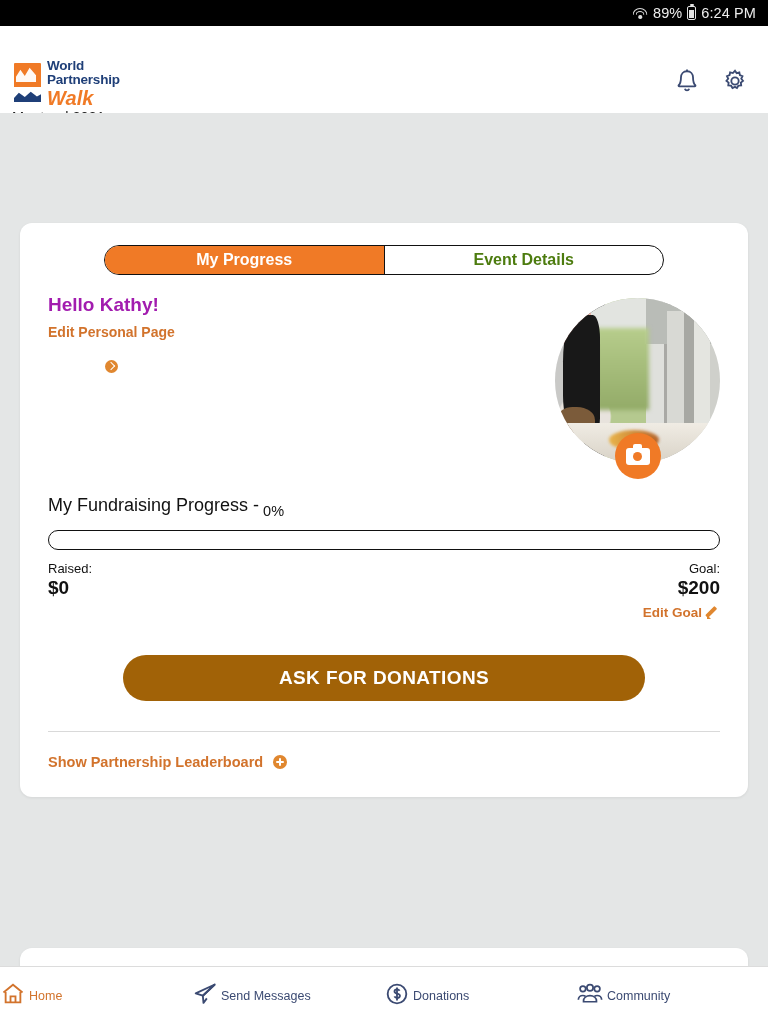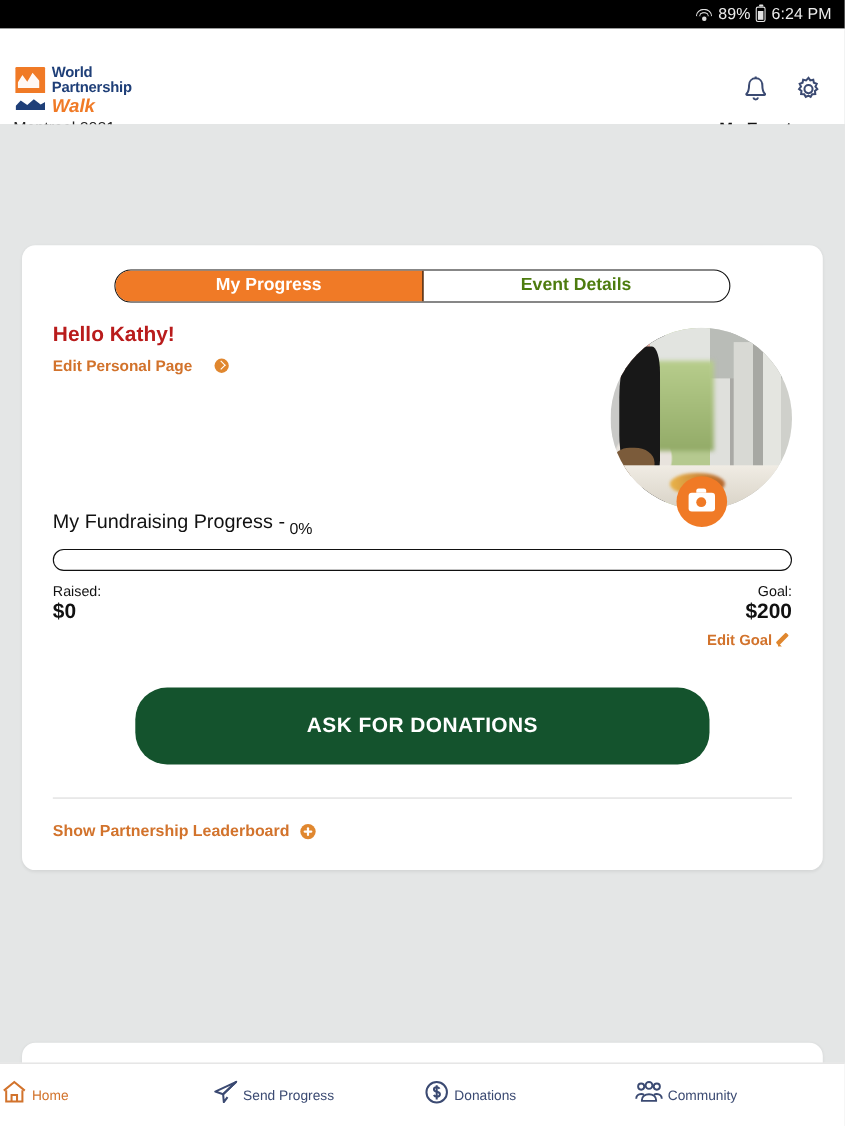--- a/index.html
+++ b/index.html
@@ -50,21 +50,21 @@
   .logo-mark .m1 { position:absolute; left:2px; top:4px; width:20px; height:15px; background:#fff;
      clip-path: polygon(0 65%, 22% 18%, 44% 60%, 68% 5%, 100% 55%, 100% 100%, 0 100%); opacity:.95; }
   .logo-mark .m2 { position:absolute; left:0; bottom:2px; width:27px; height:13px; background:#1f3f78;
      clip-path: polygon(0 70%, 18% 30%, 40% 62%, 62% 22%, 85% 58%, 100% 40%, 100% 100%, 0 100%); }
   .logo-mark .m3 { position:absolute; left:4px; bottom:10px; width:16px; height:7px; background:#fff; border-radius:50%; opacity:.85;}
   .logo-txt { line-height: 1.02; }
   .logo-txt .l1, .logo-txt .l2 {
     color: #1f3f78; font-weight: bold; font-size: 13.5px; letter-spacing: -.2px; display:block;
   }
   .logo-txt .l3 {
-    color: #f07a26; font-weight: bold; font-style: italic; font-size: 17px; display:block; margin-top:1px;
+    color: #f07a26; font-weight: bold; font-style: italic; font-size: 20px; display:block; margin-top:1px;
   }
   .event-name {
     position: absolute; left: 12px; top: 83px; font-size: 14.5px; color: #222;
   }
   .hdr-icons { position: absolute; right: 20px; top: 42px; display: flex; gap: 22px; align-items: center; }
   .icon-btn { width: 26px; height: 28px; color: #3b4a72; }
   .myevents {
     position: absolute; right: 20px; top: 83px; display: flex; align-items: center; gap: 6px;
     font-size: 15px; font-weight: bold; color: #111;
   }
@@ -88,24 +88,24 @@
     margin: 0 auto; width: 560px; height: 30px; border: 1.6px solid #111;
     border-radius: 16px; display: flex; overflow: hidden; background: #fff;
   }
   .tab {
     flex: 1; display: flex; align-items: center; justify-content: center;
     font-size: 16px; font-weight: bold; color: #4d7c0f; cursor: pointer;
   }
   .tab.active { background: #f07a26; color: #fff; border-right: 1.6px solid #111; }
 
   
-  .greet { margin: 19px 0 0 14px; font-size: 19px; font-weight: bold; color: #b91c1c; }
+  .greet { margin: 19px 0 0 14px; font-size: 19px; font-weight: bold; color: #a21caf; }
   .edit-link {
     margin: 8px 0 0 14px; font-size: 14px; font-weight: bold; color: #d2732c;
-    display: inline-flex; align-items: center; gap: 20px; cursor: pointer;
+    display: inline-flex; align-items: center; gap: 20px; cursor: pointer; flex-direction: column;
   }
   .circ-arrow {
     width: 13px; height: 13px; border-radius: 50%; background: #e0872f; position: relative; display:inline-block;
   }
   .circ-arrow:before{
     content:""; position:absolute; left:3px; top:3.2px; width:5px; height:5px;
     border-right:1.6px solid #fff; border-top:1.6px solid #fff; transform: rotate(45deg);
   }
 
   
@@ -170,21 +170,21 @@
   .pencil { width: 13px; height: 13px; position: relative; display: inline-block; }
   .pencil:before {
     content:""; position:absolute; left:1px; bottom:1px; width:13px; height:4px; background:#e0872f;
     transform: rotate(-45deg); transform-origin: left bottom; border-radius: 1px;
   }
   .pencil:after {
     content:""; position:absolute; left:0px; bottom:0px; width:4px; height:4px; background:#e0872f;
     clip-path: polygon(0 100%, 100% 100%, 0 0);
   }
   .ask-btn {
-    margin: 34px auto 0; width: 522px; height: 70px; background: #14532d; border: none;
+    margin: 34px auto 0; width: 522px; height: 46px; background: #a16207; border: none;
     border-radius: 29px; color: #fff; font-size: 19px; font-weight: bold; letter-spacing: .4px;
     cursor: pointer; font-family: "Liberation Sans", sans-serif;
     display: flex; align-items: center; justify-content: center;
   }
   .divider { margin: 30px 14px 0; height: 1px; background: #d9d9d9; }
   .leader-link {
     margin: 22px 0 0 14px; font-size: 14.5px; font-weight: bold; color: #d2732c;
     display: inline-flex; align-items: center; gap: 10px; cursor: pointer;
   }
   .circ-plus {
@@ -351,21 +351,21 @@
       <span class="nav-label">Home</span>
     </div>
 
     <div class="nav-item">
       <span>
         <svg viewBox="0 0 24 24" width="26" height="26" fill="none" stroke="currentColor" stroke-width="1.7" stroke-linejoin="round">
           <path d="M21 3.2L3.4 11.4l6.6 2.2L21 3.2z"></path>
           <path d="M21 3.2l-11 10.4.6 6.6 3.1-4.2"></path>
         </svg>
       </span>
-      <span class="nav-label">Send Progress</span>
+      <span class="nav-label">Send Messages</span>
     </div>
 
     <div class="nav-item">
       <span>
         <svg viewBox="0 0 24 24" width="26" height="26" fill="none" stroke="currentColor" stroke-width="1.7">
           <circle cx="12" cy="12" r="8.6"></circle>
           <path d="M14.4 9c-.5-.9-1.4-1.3-2.4-1.3-1.3 0-2.3.8-2.3 1.9 0 2.6 5 1.3 5 4 0 1.2-1.1 2-2.5 2-1.1 0-2.1-.5-2.6-1.4"></path>
           <path d="M12 6.1v12"></path>
         </svg>
       </span>

